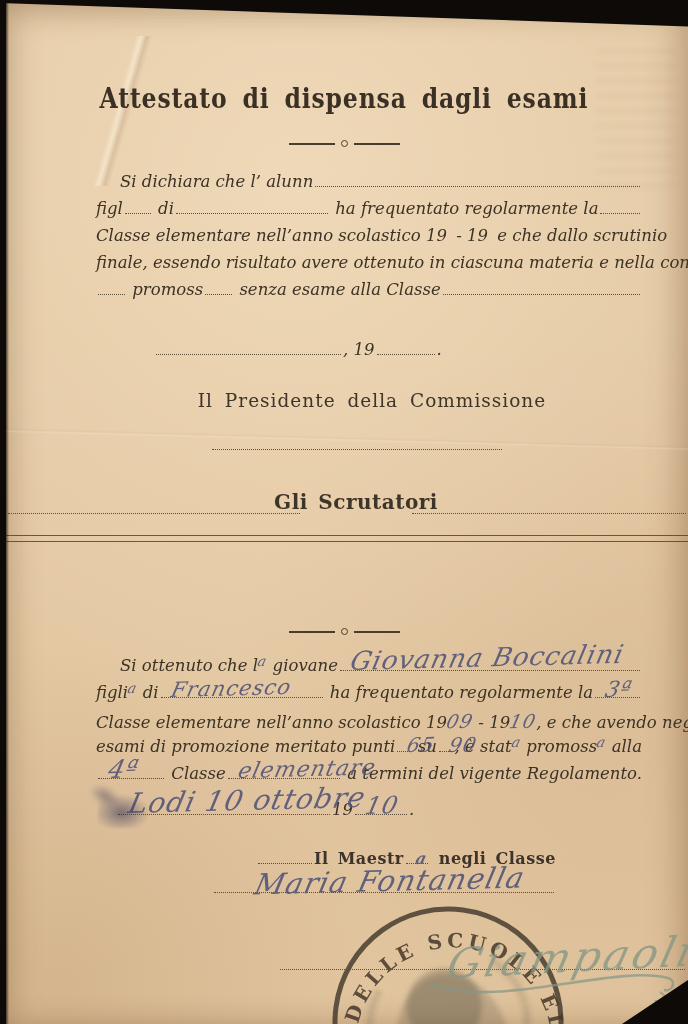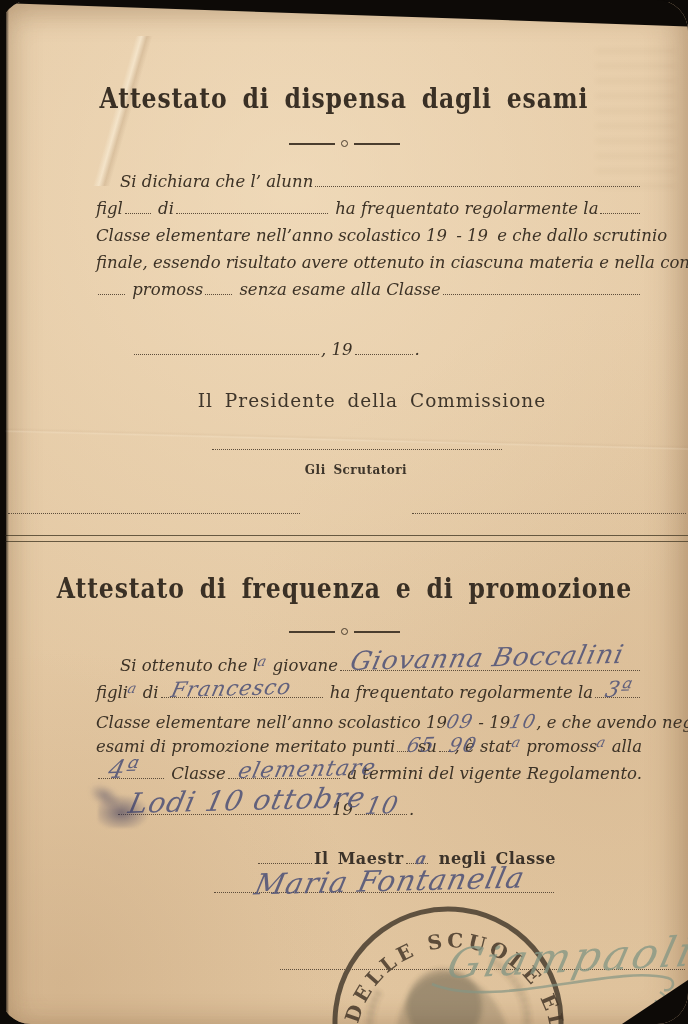--- a/index.html
+++ b/index.html
@@ -1,17 +1,17 @@
 <!DOCTYPE html>
 <html><head>
 <meta charset="utf-8">
 <style>
   html,body{margin:0;padding:0;background:#0d0a07;}
   #frame{position:relative;width:688px;height:1024px;overflow:hidden;background:#0d0a07;
-         font-family:"DejaVu Serif",serif;border-radius:31px;}
+         font-family:"DejaVu Serif",serif;}
   
   #paper{position:absolute;left:6px;top:2px;right:0;bottom:0;
     background:
       radial-gradient(130% 90% at 42% 18%, rgba(248,230,200,.55), rgba(248,230,200,0) 60%),
       radial-gradient(80% 60% at 88% 72%, rgba(203,170,130,.30), rgba(203,170,130,0) 70%),
       radial-gradient(70% 50% at 8% 96%, rgba(188,152,112,.38), rgba(188,152,112,0) 65%),
       linear-gradient(#e4c9a5,#e2c6a0);
     box-shadow:inset -14px 0 30px rgba(110,75,40,.22), inset 0 16px 26px rgba(110,75,40,.16),
                inset 14px 0 26px rgba(110,75,40,.12);}
   .crease{position:absolute;pointer-events:none;}
@@ -43,31 +43,31 @@
   .bl{display:inline-block;height:13px;border-bottom:1.5px dotted #5d4d3b;margin:0 2px;}
   .fx{flex:1 1 auto;}
   .hb{position:relative;}
   .hw{display:inline-block;font-style:italic;color:rgba(86,88,122,.92);
     transform:skewX(-14deg) rotate(-1.5deg);font-size:19px;letter-spacing:1px;}
   .hw.on{position:absolute;left:8px;bottom:-4px;line-height:1;white-space:nowrap;transform-origin:left bottom;}
   .sup{font-size:14px;transform:translateY(-5px) skewX(-14deg);}
   .roman{position:absolute;font-style:normal;color:#3e352a;}
   .dotline{position:absolute;border-bottom:1.5px dotted #5d4d3b;height:1px;}
   .dblrule{position:absolute;left:0;right:0;height:4.5px;border-top:1.6px solid #51452f;border-bottom:1.4px solid #51452f;opacity:.85;}
-  #date1{position:absolute;left:132px;top:340px;width:330px;}
+  #date1{position:absolute;left:154px;top:340px;width:330px;}
   #date2{position:absolute;left:116px;top:800px;width:430px;height:32px;}
   #date2 .tline{height:32px;}
   #teacher-label{position:absolute;left:256px;top:849px;font-size:16px;font-weight:bold;
     letter-spacing:.5px;word-spacing:3px;color:#3c332a;}
   #teacher-label .tline{font-style:normal;font-size:16px;height:24px;color:#3c332a;}
   #teacher-sig{position:absolute;left:214px;top:864px;width:340px;height:28px;
     border-bottom:1.5px dotted #5d4d3b;}
   #teacher-sig .hw{position:absolute;left:42px;bottom:-6px;font-size:29px;white-space:nowrap;}
   #president{top:390px;left:56px;right:0;text-align:center;font-size:18.5px;letter-spacing:1px;word-spacing:5px;}
-  #scrut{top:463px;left:24px;right:0;text-align:center;font-size:12px;font-weight:bold;letter-spacing:.5px;word-spacing:3px;}
+  #scrut{top:490px;left:24px;right:0;text-align:center;font-size:20px;font-weight:bold;letter-spacing:.5px;word-spacing:3px;}
   #director{top:919px;left:476px;font-size:19px;font-weight:bold;letter-spacing:.5px;word-spacing:3px;z-index:22;}
   #director-sig{position:absolute;left:450px;top:933px;z-index:24;font-style:italic;
     font-size:42px;letter-spacing:3px;color:rgba(132,150,132,.78);
     transform:skewX(-16deg) rotate(-3deg);}
   #flourish{position:absolute;left:424px;top:962px;z-index:24;}
   
   #blot{position:absolute;left:98px;top:794px;width:52px;height:34px;filter:blur(1.2px);z-index:5;
     background:radial-gradient(ellipse at 45% 55%, rgba(58,56,90,.6), rgba(58,56,90,0) 70%);}
   #blot2{position:absolute;left:88px;top:786px;width:34px;height:20px;filter:blur(2px);z-index:5;
     background:radial-gradient(ellipse, rgba(58,56,90,.45), rgba(58,56,90,0) 70%);
@@ -106,23 +106,20 @@
 
   <div id="president" class="roman">Il Presidente della Commissione</div>
   <div class="dotline" style="left:212px;width:290px;top:448px"></div>
 
   <div id="scrut" class="roman">Gli Scrutatori</div>
   <div class="dotline" style="left:8px;width:292px;top:512px"></div>
   <div class="dotline" style="left:412px;width:274px;top:512px"></div>
 
   <div class="dblrule" style="top:535px"></div>
 
-  <div class="sec-title" style="top:572px">
-    <span>Attestato di frequenza e di promozione</span>
-  </div>
   <div class="orn" style="top:628px">
     <i></i>
       <b></b>
       <i></i>
   </div>
 
   <div class="para" style="top:656px">
       <div class="tline"><span class="ind" style="width: 24px;"></span><span class="pt">Si ottenuto che l</span><span class="hw sup">a</span><span class="pt"> giovane</span><span class="bl hb fx"><span class="hw on" style="font-size: 26px;">Giovanna Boccalini</span></span></div>
       <div class="tline"><span class="pt">figli</span><span class="hw sup">a</span><span class="pt"> di</span><span class="bl hb" style="width: 162px;"><span class="hw on" style="font-size: 21px;">Francesco</span></span><span class="pt"> ha frequentato regolarmente la</span><span class="bl hb fx"><span class="hw on" style="font-size: 22px;">3ª</span></span></div>
       <div class="tline"><span class="pt">Classe elementare nell’anno scolastico 19</span><span class="hw">09</span><span class="pt"> - 19</span><span class="hw">10</span><span class="pt">, e che avendo negli</span></div>

